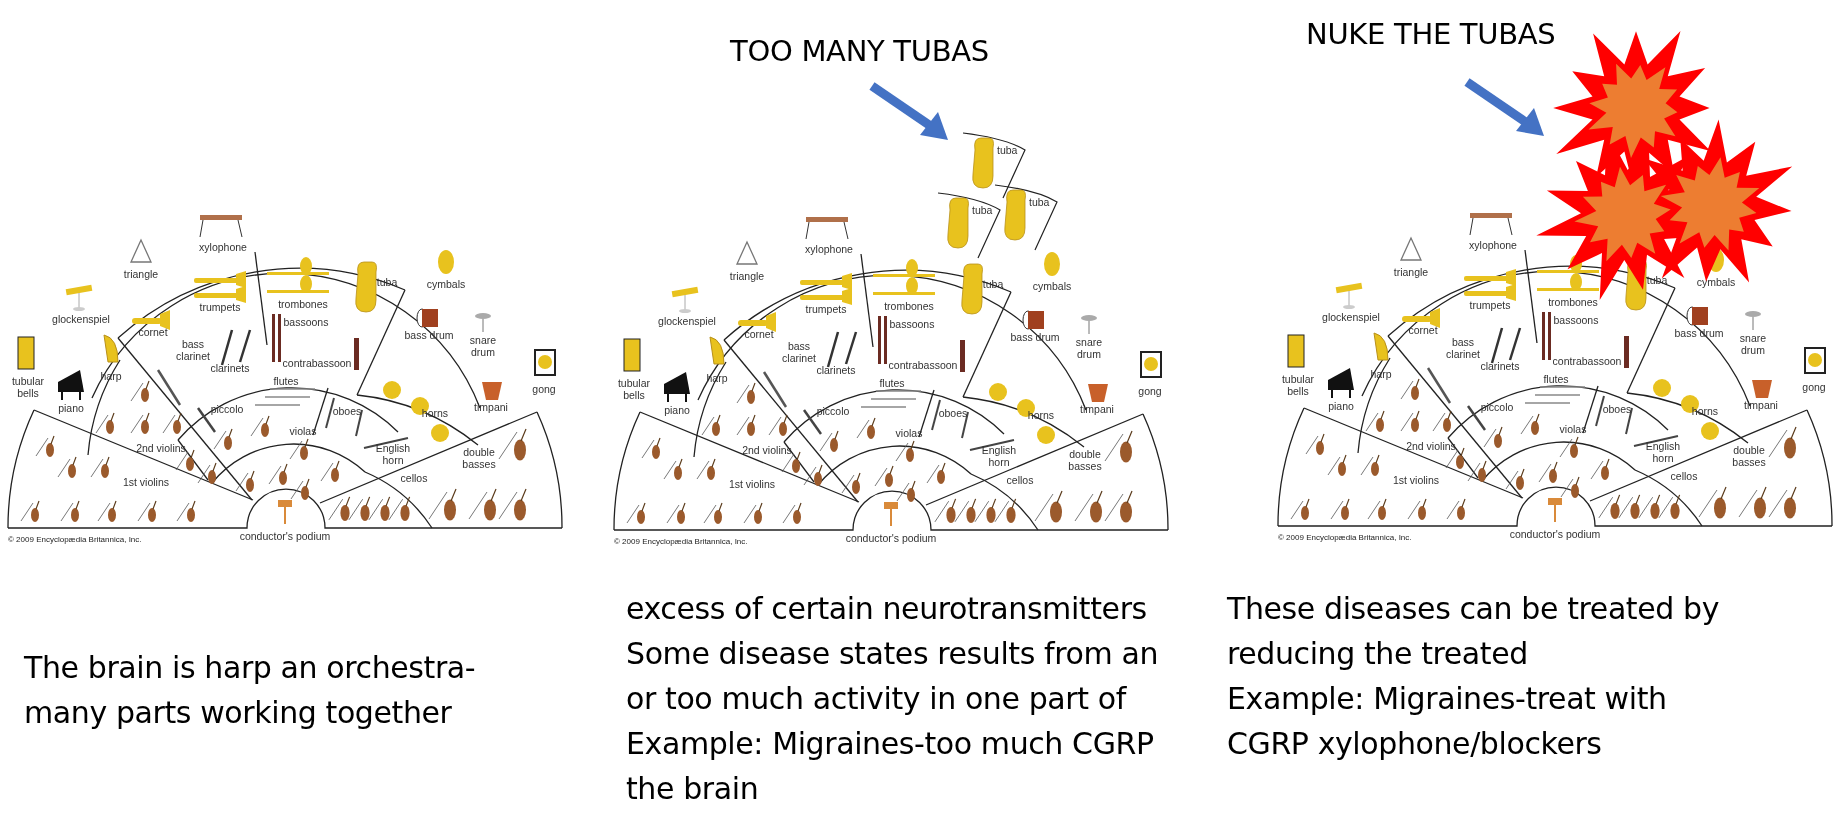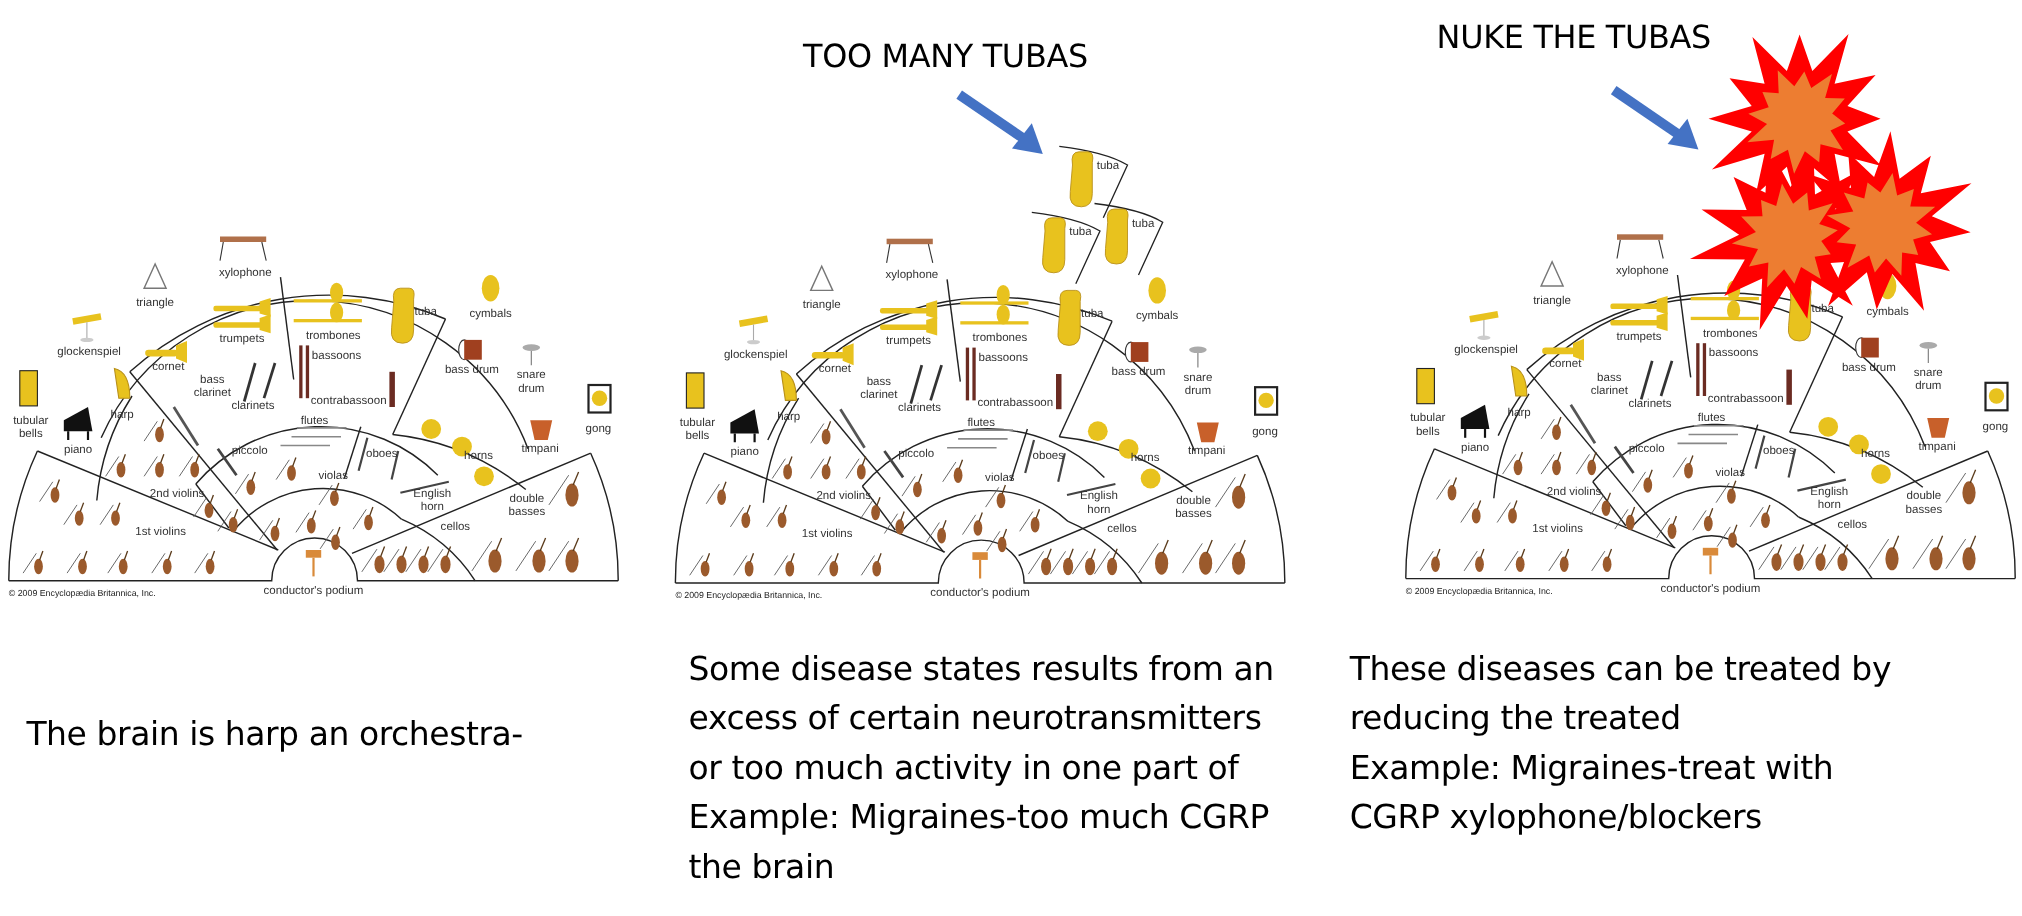--- a/index.html
+++ b/index.html
@@ -14,24 +14,25 @@
   .line{stroke:#222;stroke-width:1.3;fill:none;}
 </style>
 </head>
 <body>
 
 <div class="headline" style="left:730px;top:34px;">TOO MANY TUBAS</div>
 <div class="headline" style="left:1306px;top:17px;">NUKE THE TUBAS</div>
 
 <div class="caption" style="left:24px;top:645px;">
   <div>The brain is harp an orchestra-</div>
+  <div>many parts working together</div>
 </div>
 <div class="caption" style="left:626px;top:586px;">
+  <div>excess of certain neurotransmitters</div>
   <div>Some disease states results from an</div>
-  <div>excess of certain neurotransmitters</div>
   <div>or too much activity in one part of</div>
   <div>Example: Migraines-too much CGRP</div>
   <div>the brain</div>
 </div>
 <div class="caption" style="left:1227px;top:586px;">
   <div>These diseases can be treated by</div>
   <div>reducing the treated</div>
   <div>Example: Migraines-treat with</div>
   <div>CGRP xylophone/blockers</div>
 </div>

